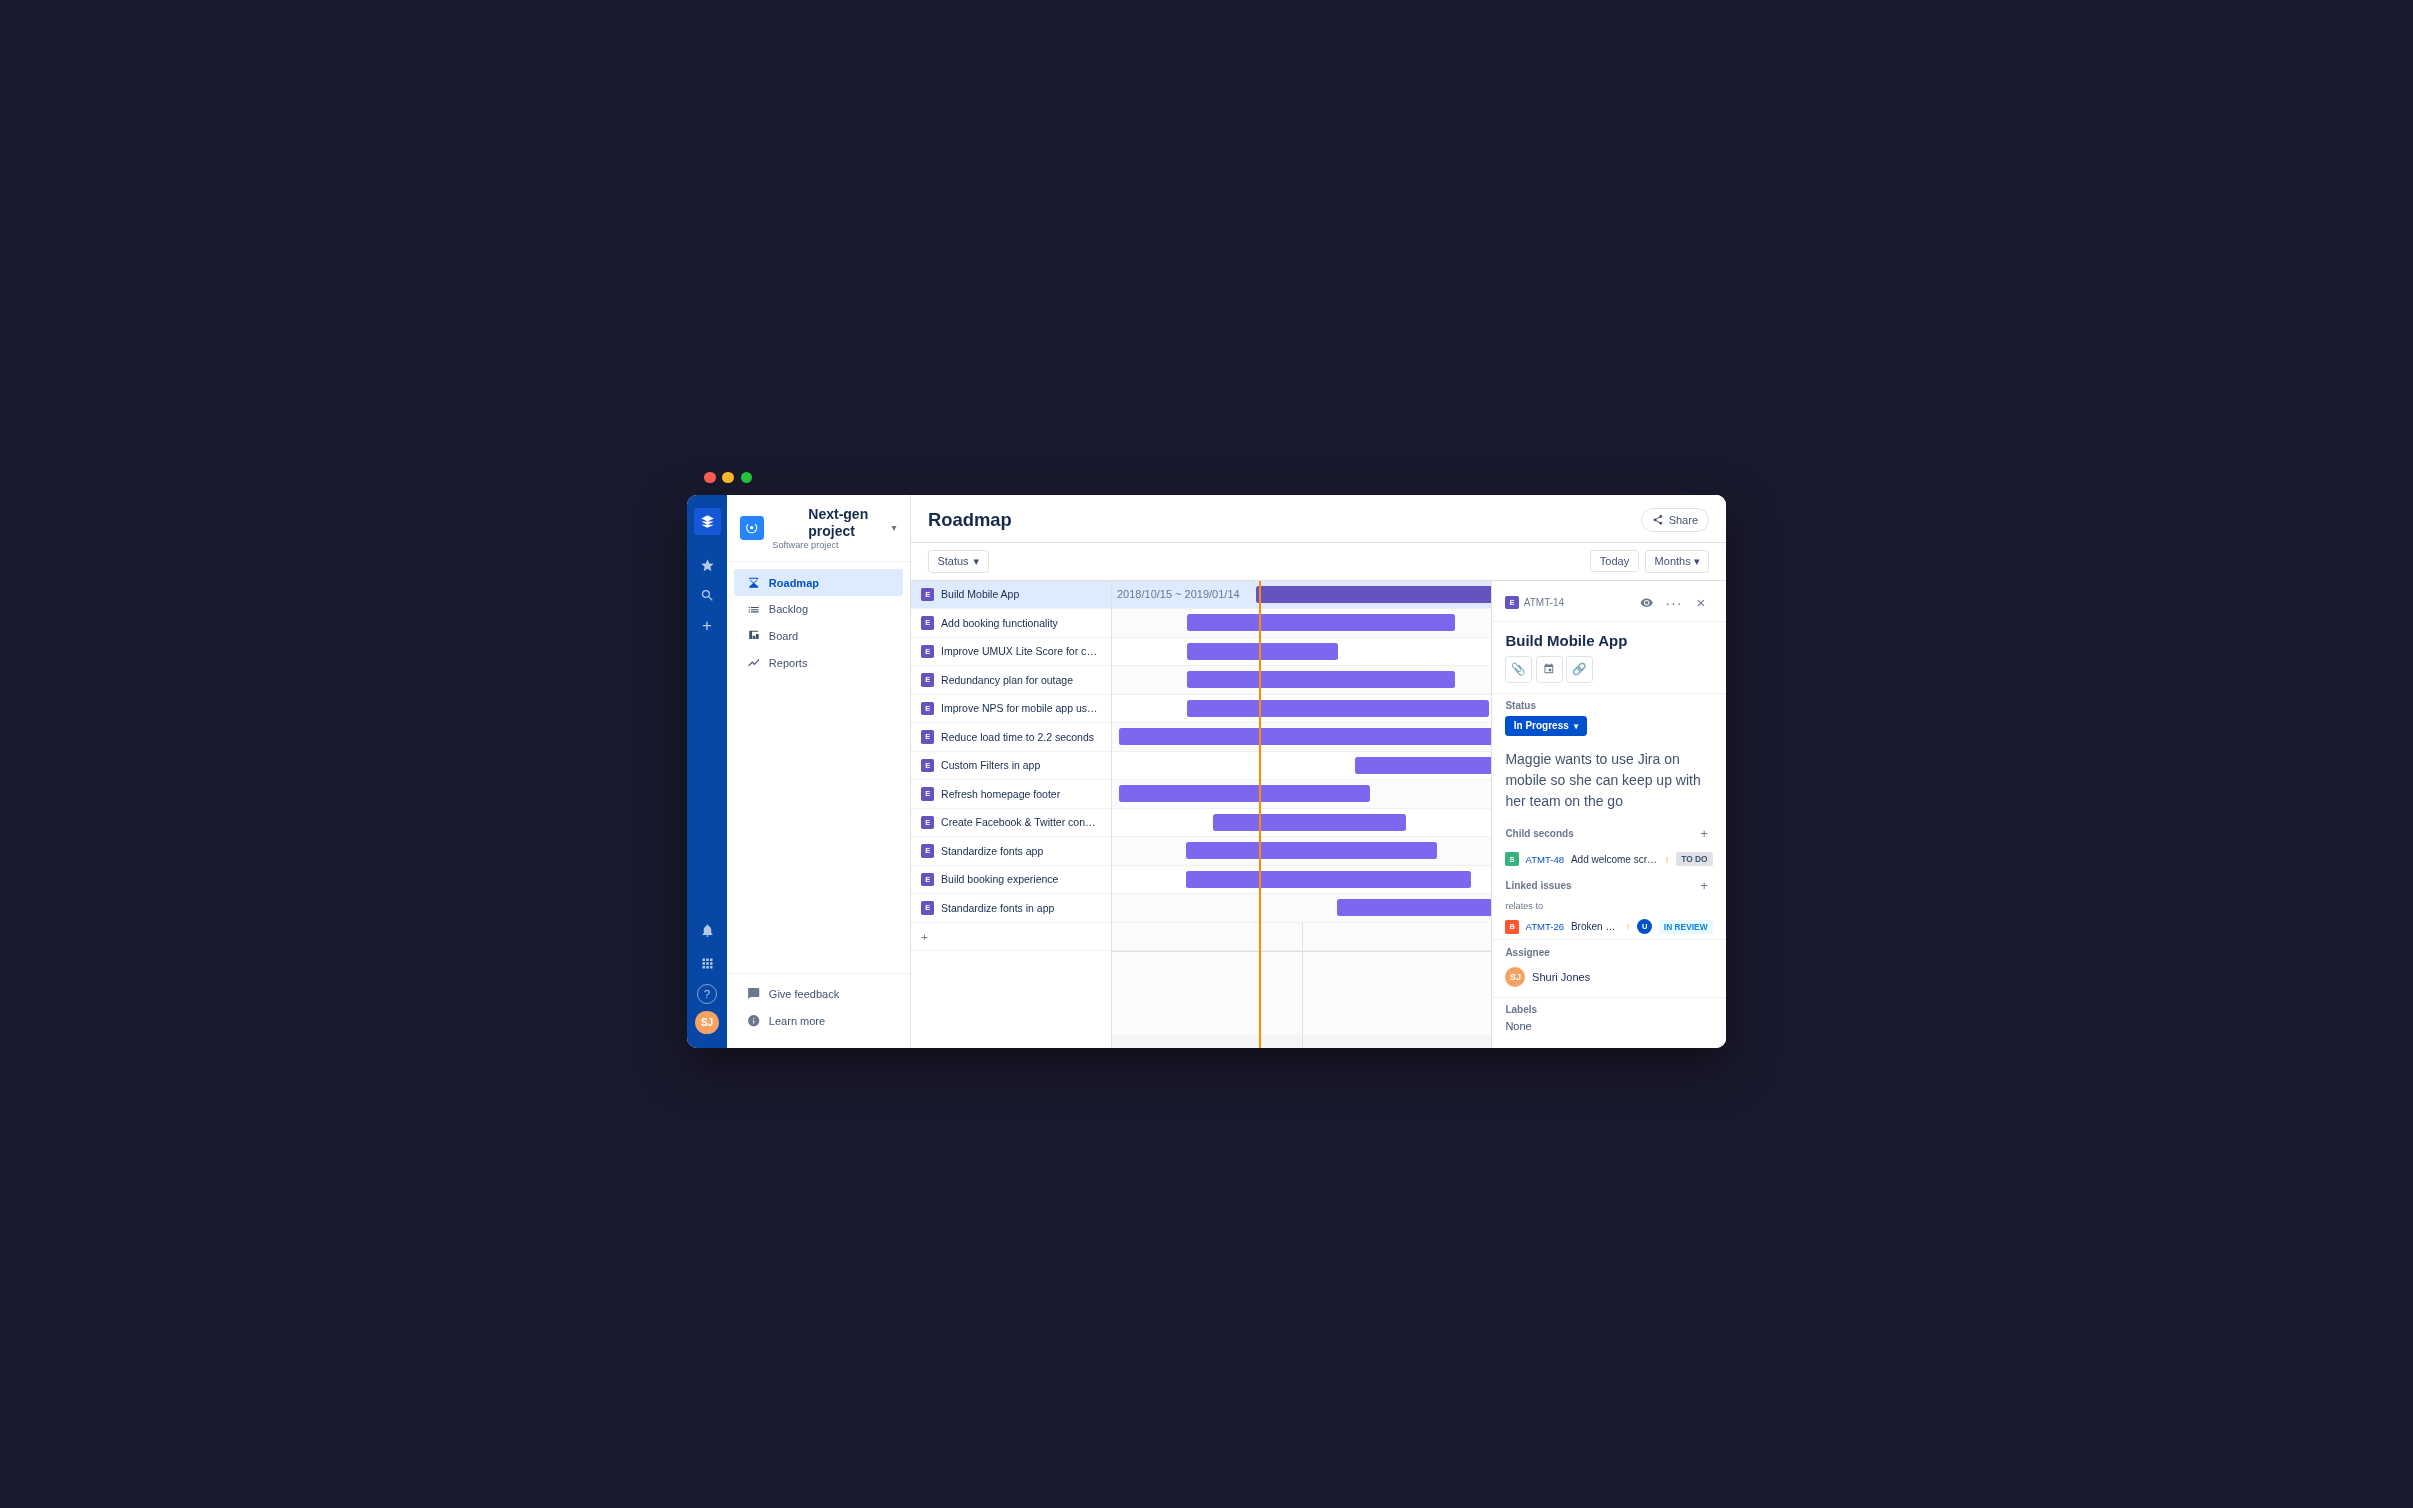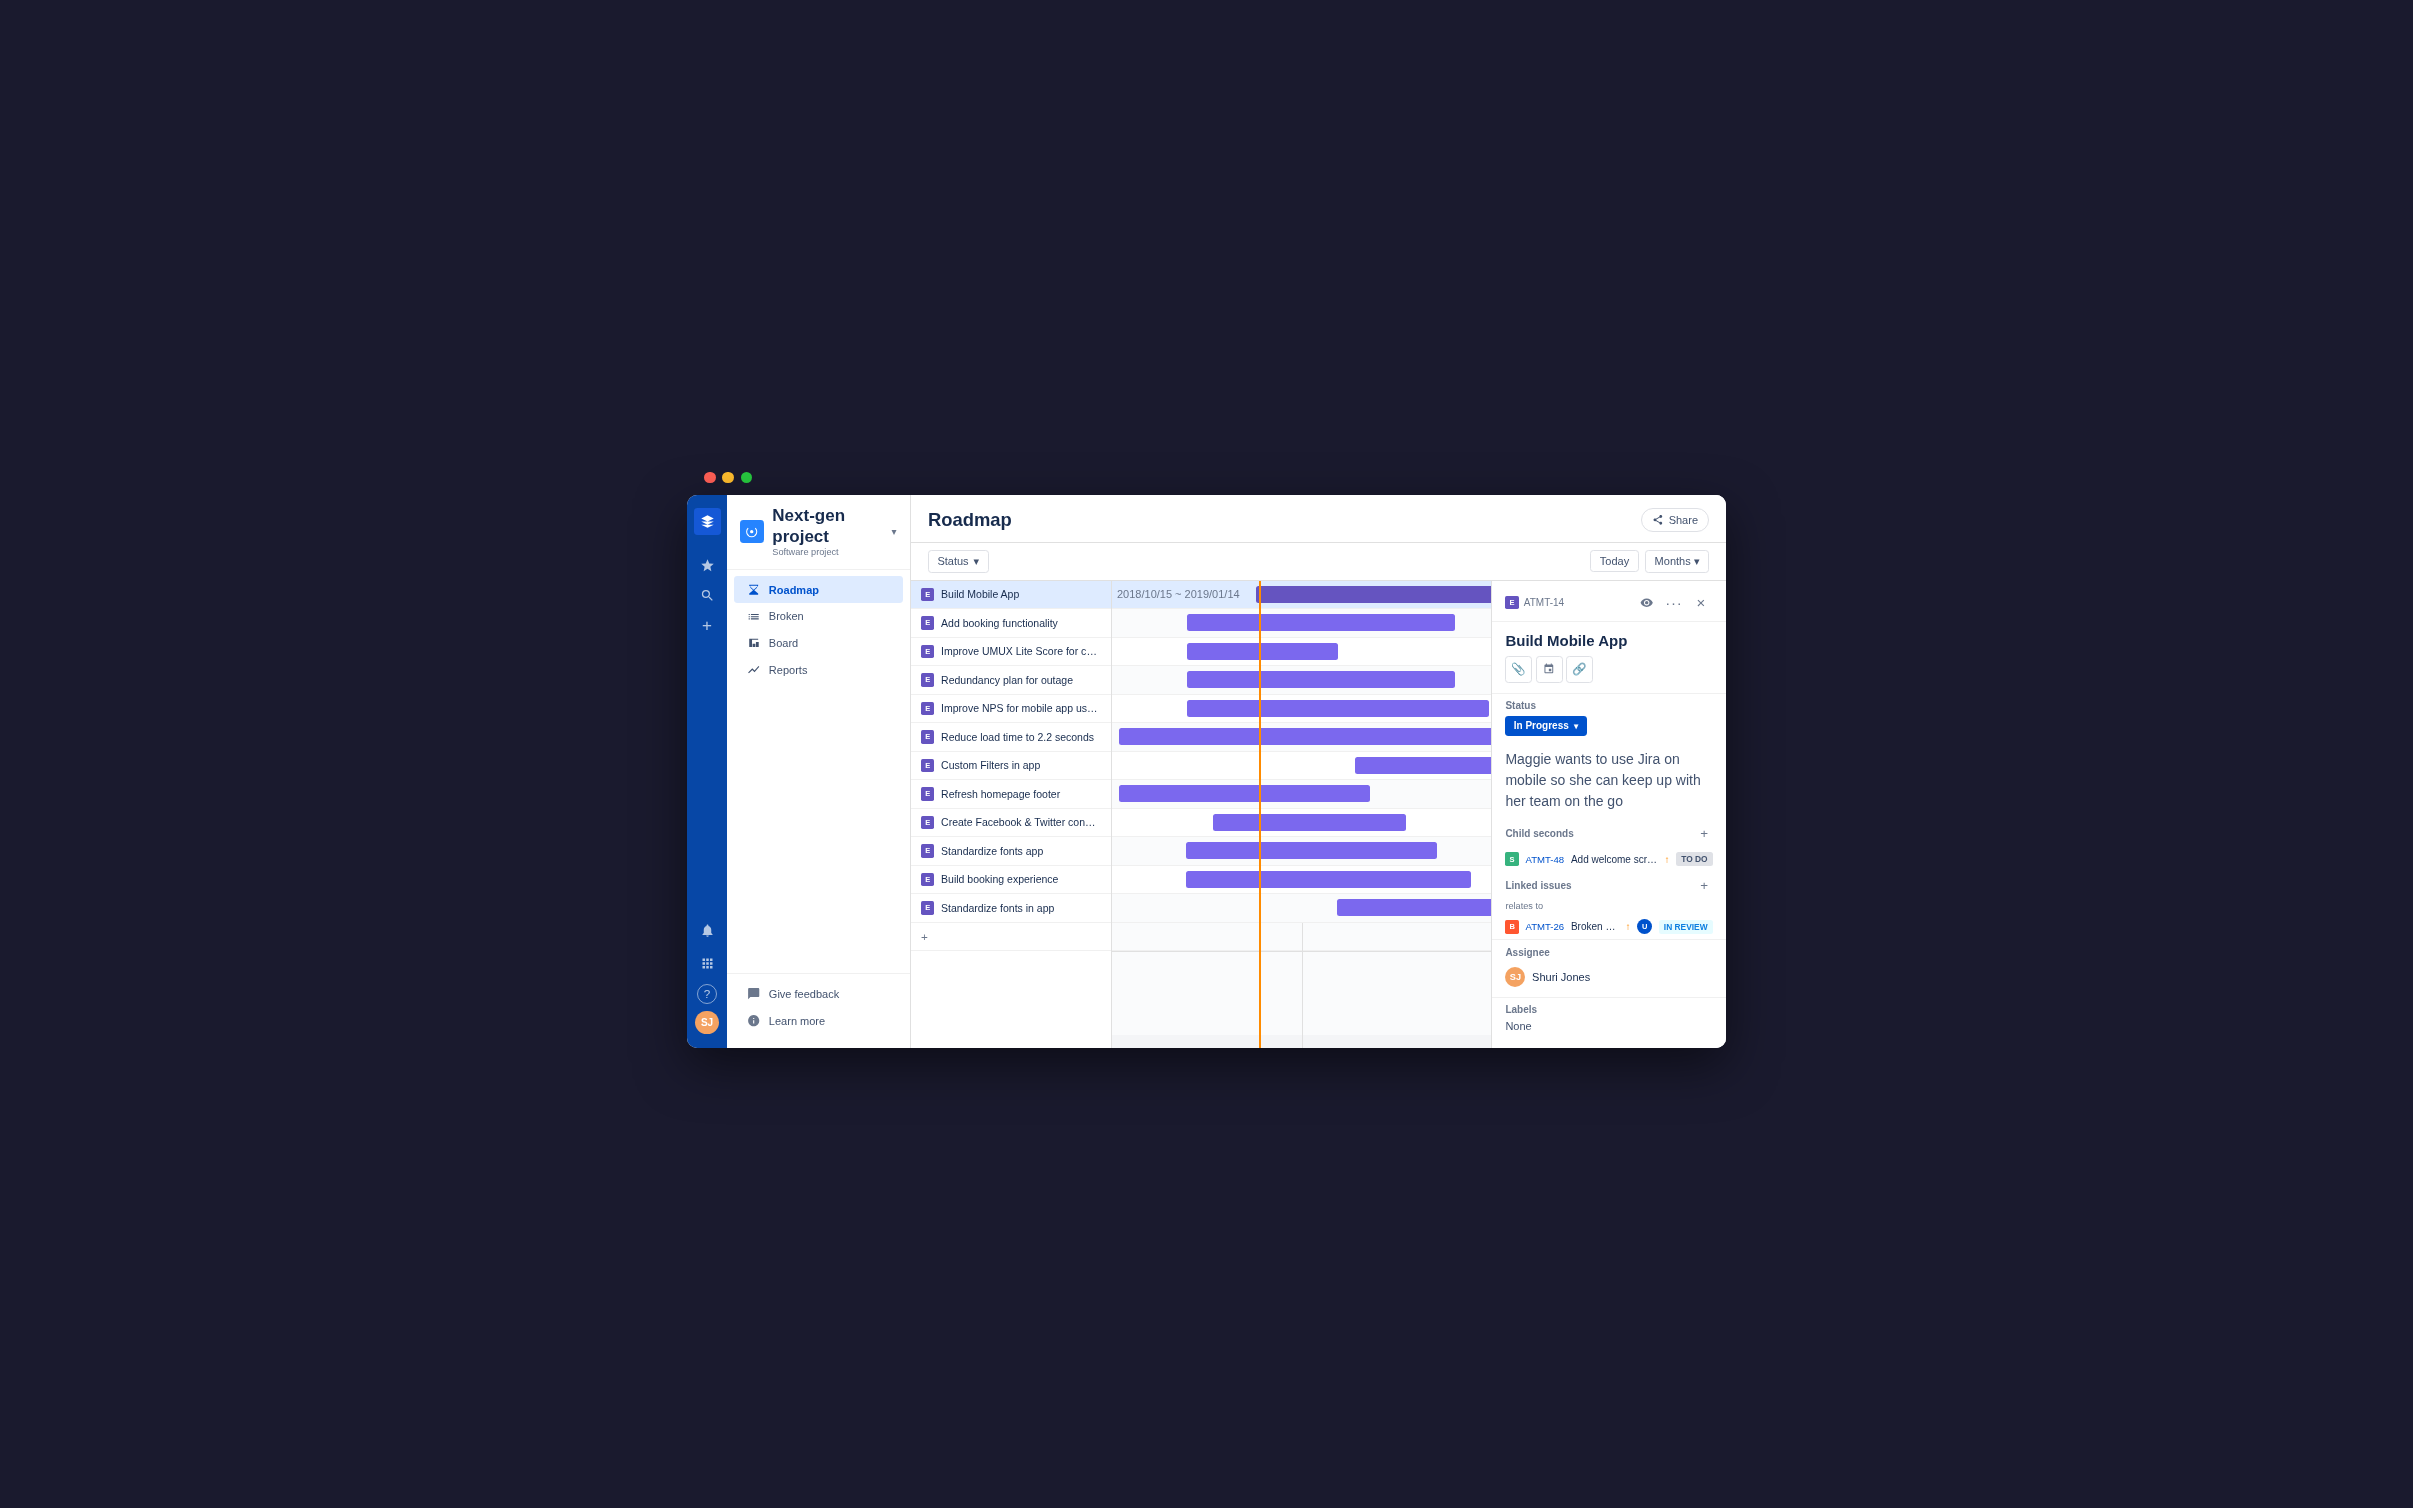--- a/index.html
+++ b/index.html
@@ -103,24 +103,25 @@
       display: flex;
       align-items: center;
       justify-content: center;
       color: white;
       font-size: 11.7px;
       font-weight: bold;
       flex-shrink: 0;
     }
     .project-info { flex: 1; }
     .project-name {
-      font-size: 17px;
+      font-size: 14px;
       font-weight: 600;
       color: #172b4d;
       line-height: 1.2;
+      margin-left: 36px;
     }
     .project-type {
       font-size: 9.2px;
       color: #6b778c;
     }
     .sidebar-chevron {
       color: #6b778c;
       font-size: 10px;
     }
     .sidebar-nav {
@@ -671,21 +672,21 @@
         <div class="nav-item active">
           <svg viewBox="0 0 24 24" fill="currentColor">
               <path d="M20 3H4v2l8 7-8 7v2h16v-2l-8-7 8-7V3zm-2 14.5l-6-5.25-6 5.25V19h12v-1.5zm0-9L12 13.75 6 8.5V5h12v3.5z"></path>
             </svg>
           <span>Roadmap</span>
         </div>
         <div class="nav-item">
           <svg viewBox="0 0 24 24" fill="currentColor">
               <path d="M3 13h2v-2H3v2zm0 4h2v-2H3v2zm0-8h2V7H3v2zm4 4h14v-2H7v2zm0 4h14v-2H7v2zM7 7v2h14V7H7z"></path>
             </svg>
-          <span>Broken</span>
+          <span>Backlog</span>
         </div>
         <div class="nav-item">
           <svg viewBox="0 0 24 24" fill="currentColor">
               <path d="M10 18h5v-6h-5v6zm-6 0h5V5H4v13zm12 0h5v-9h-5v9zM4 3v2h16V3H4z"></path>
             </svg>
           <span>Board</span>
         </div>
         <div class="nav-item">
           <svg viewBox="0 0 24 24" fill="currentColor">
               <path d="M3.5 18.49l6-6.01 4 4L22 6.92l-1.41-1.41-7.09 7.97-4-4L2 16.99l1.5 1.5z"></path>

